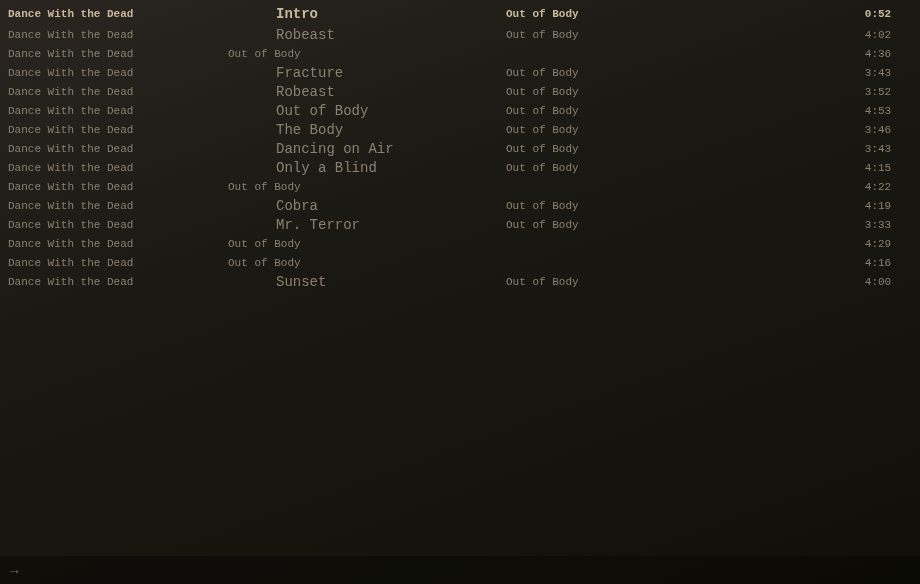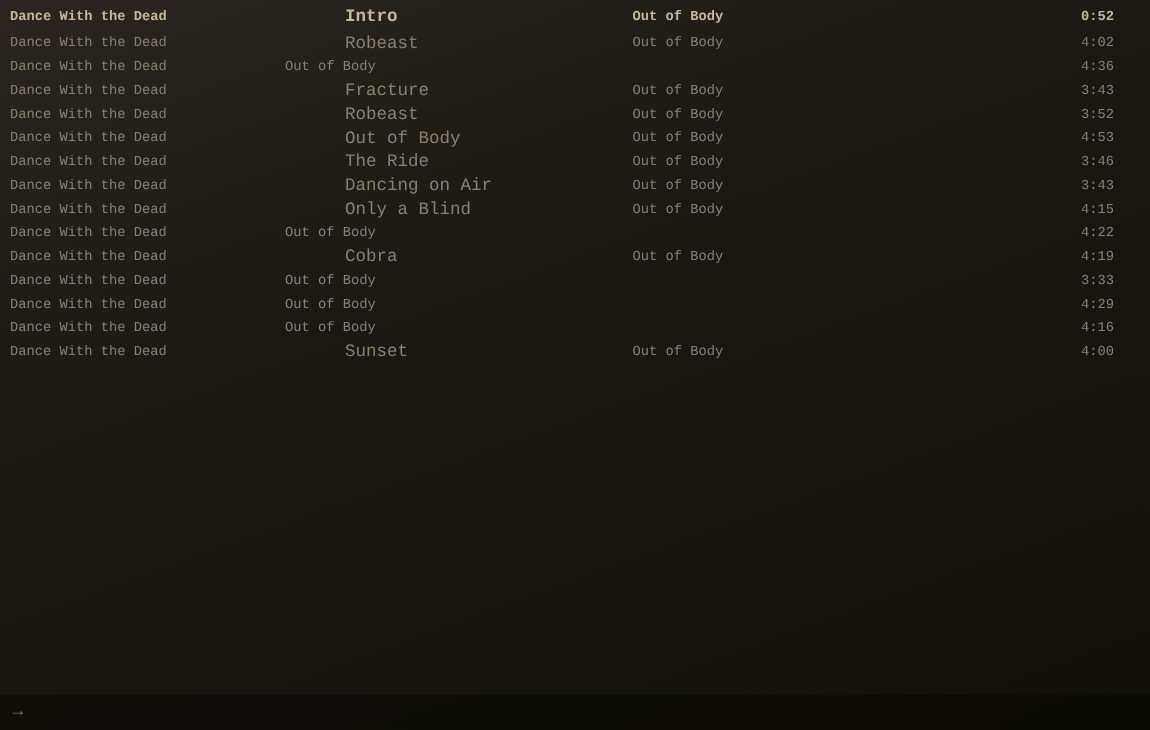--- a/index.html
+++ b/index.html
@@ -119,21 +119,21 @@
       <div class="col-duration">3:52</div>
     </div>
     <div class="track-row">
       <div class="col-artist">Dance With the Dead</div>
       <div class="col-title">Out of Body</div>
       <div class="col-album">Out of Body</div>
       <div class="col-duration">4:53</div>
     </div>
     <div class="track-row">
       <div class="col-artist">Dance With the Dead</div>
-      <div class="col-title">The Ride</div>
+      <div class="col-title">The Body</div>
       <div class="col-album">Out of Body</div>
       <div class="col-duration">3:46</div>
     </div>
     <div class="track-row">
       <div class="col-artist">Dance With the Dead</div>
       <div class="col-title">Dancing on Air</div>
       <div class="col-album">Out of Body</div>
       <div class="col-duration">3:43</div>
     </div>
     <div class="track-row">
@@ -148,20 +148,21 @@
       <div class="col-duration">4:22</div>
     </div>
     <div class="track-row">
       <div class="col-artist">Dance With the Dead</div>
       <div class="col-title">Cobra</div>
       <div class="col-album">Out of Body</div>
       <div class="col-duration">4:19</div>
     </div>
     <div class="track-row">
       <div class="col-artist">Dance With the Dead</div>
+      <div class="col-title">Mr. Terror</div>
       <div class="col-album">Out of Body</div>
       <div class="col-duration">3:33</div>
     </div>
     <div class="track-row">
       <div class="col-artist">Dance With the Dead</div>
       <div class="col-album">Out of Body</div>
       <div class="col-duration">4:29</div>
     </div>
     <div class="track-row">
       <div class="col-artist">Dance With the Dead</div>

